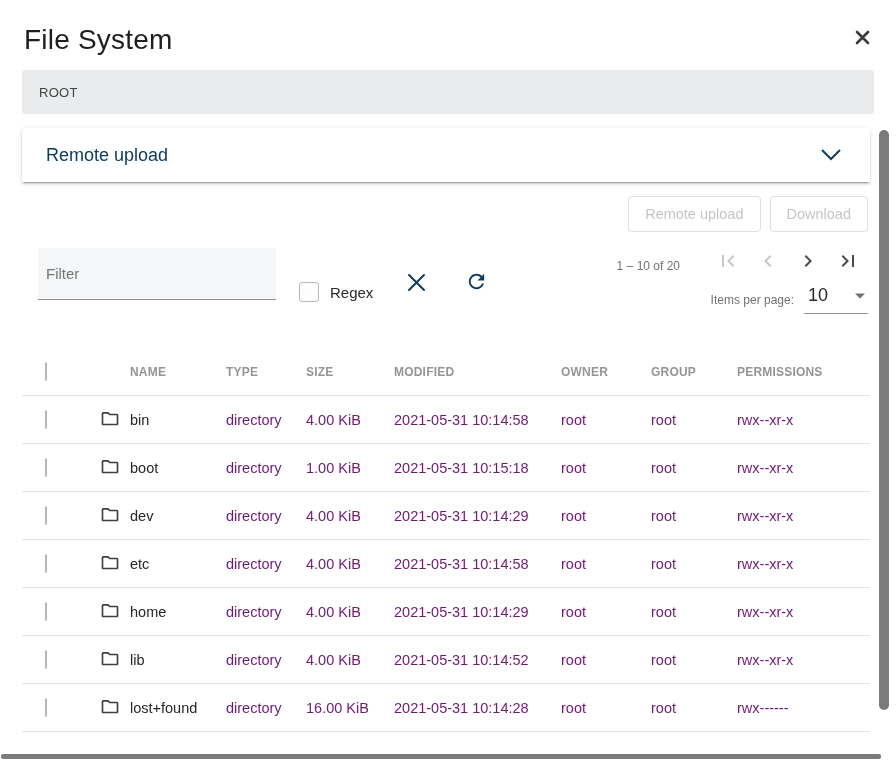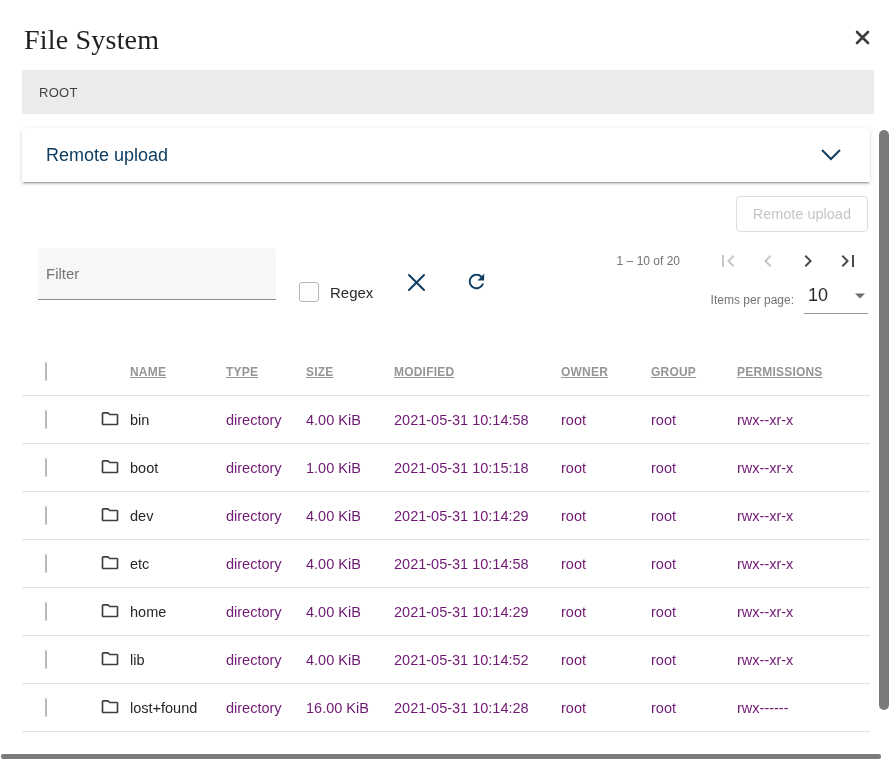--- a/index.html
+++ b/index.html
@@ -3,21 +3,21 @@
 <meta charset="utf-8">
 <style>
   * { margin:0; padding:0; box-sizing:border-box; }
   html,body { width:896px; height:764px; }
   body {
     position:relative; overflow:hidden; background:#ffffff;
     font-family:"Liberation Sans", sans-serif; color:#262626;
   }
 
   
-  .dlg-header { display:flex; justify-content:space-between; align-items:flex-start; padding:24px 22px 0 24px;font-family:Liberation Serif, serif; }
+  .dlg-header { display:flex; justify-content:space-between; align-items:flex-start; padding:24px 22px 0 24px; }
   .dlg-title { font-size:28px; font-weight:400; color:#1f1f1f; letter-spacing:.2px; }
   .close-btn { background:none; border:none; cursor:pointer; padding:4px; margin-top:2px; line-height:0; }
 
   
   .crumb-bar {
     margin:14px 22px 0 22px; height:44px; background:#e9ebed; border-radius:2px;
     display:flex; align-items:center; padding-left:17px; cursor:pointer;
   }
   .crumb-label { font-size:13px; color:#424242; letter-spacing:.3px; }
 
@@ -53,39 +53,39 @@
     width:20px; height:20px; border:1px solid #b4b8bb; border-radius:3px; background:#fdfdfd;
     cursor:pointer; flex:0 0 auto;
   }
   .regex-label { font-size:15px; color:#2a2a2a; margin-left:11px; }
   .icon-btn { background:none; border:none; cursor:pointer; line-height:0; padding:2px; }
   .clear-btn { margin:16px 0 0 15px; }
   .refresh-btn { margin:15px 0 0 18px; }
 
   
   .paginator { display:flex; flex-direction:column; align-items:flex-end; padding-top:3px; }
-  .pg-row1 { display:flex; align-items:center; }
+  .pg-row1 { display:flex; align-items:flex-end; }
   .pg-range { font-size:12px; color:#737373; margin-right:28px; }
   .pg-nav { background:none; border:none; line-height:0; padding:0; width:40px; height:24px; cursor:pointer; }
   .pg-nav.disabled { cursor:default; }
   .pg-row2 { display:flex; align-items:center; margin-top:12px; }
   .ipp-label { font-size:12px; color:#737373; margin-right:10px; }
   .ipp-select {
     display:flex; align-items:center; justify-content:space-between; width:64px;
     border-bottom:1px solid #949494; padding:0 2px 7px 4px; cursor:pointer;
   }
   .ipp-value { font-size:18px; color:#2a2a2a; }
 
   
   .table { margin:34px 26px 0 22px; }
   .trow {
     display:grid; grid-template-columns:56px 126px 80px 88px 167px 90px 86px 1fr;
     height:48px; align-items:center; border-bottom:1px solid #e4e4e4;
   }
-  .thead .th { font-size:12px; font-weight:700; color:#959595; letter-spacing:.2px; padding-left:22px;text-decoration:underline; }
+  .thead .th { font-size:12px; font-weight:700; color:#959595; letter-spacing:.2px; padding-left:22px; }
   .thead .th-name { padding-left:52px; }
   .cb-cell { padding-left:23px; }
   .td { font-size:14.5px; color:#701a75; padding-left:22px; white-space:nowrap; overflow:hidden; }
   .name-cell { display:flex; align-items:center; padding-left:22px; }
   .name-cell .fname { margin-left:10px; font-size:14.5px; color:#262626; }
   .body-row { cursor:pointer; }
 
   
   .vscroll-thumb { position:absolute; top:130px; right:7px; width:10px; height:580px; background:#7b7b7b; border-radius:5px; cursor:grab; }
   .hscroll-thumb { position:absolute; left:1px; bottom:5px; width:880px; height:5px; background:#7c7c7c; border-radius:2px; cursor:grab; }
@@ -114,20 +114,21 @@
   <span class="exp-title">Remote upload</span>
   <span>
     <svg width="26" height="16" viewBox="0 0 26 16">
         <path d="M4 3 L13 12 L22 3" fill="none" stroke="#0e3d60" stroke-width="2"></path>
       </svg>
   </span>
 </div>
 
 <div class="toolbar-top">
   <button class="stroked-btn" disabled="">Remote upload</button>
+  <button class="stroked-btn" disabled="">Download</button>
 </div>
 
 <div class="toolbar-main">
   <div class="filter-group">
     <div class="filter-field">
       <input type="text" placeholder="Filter" style="">
     </div>
     <div class="regex-wrap">
       <span class="checkbox"></span>
       <span class="regex-label">Regex</span>

